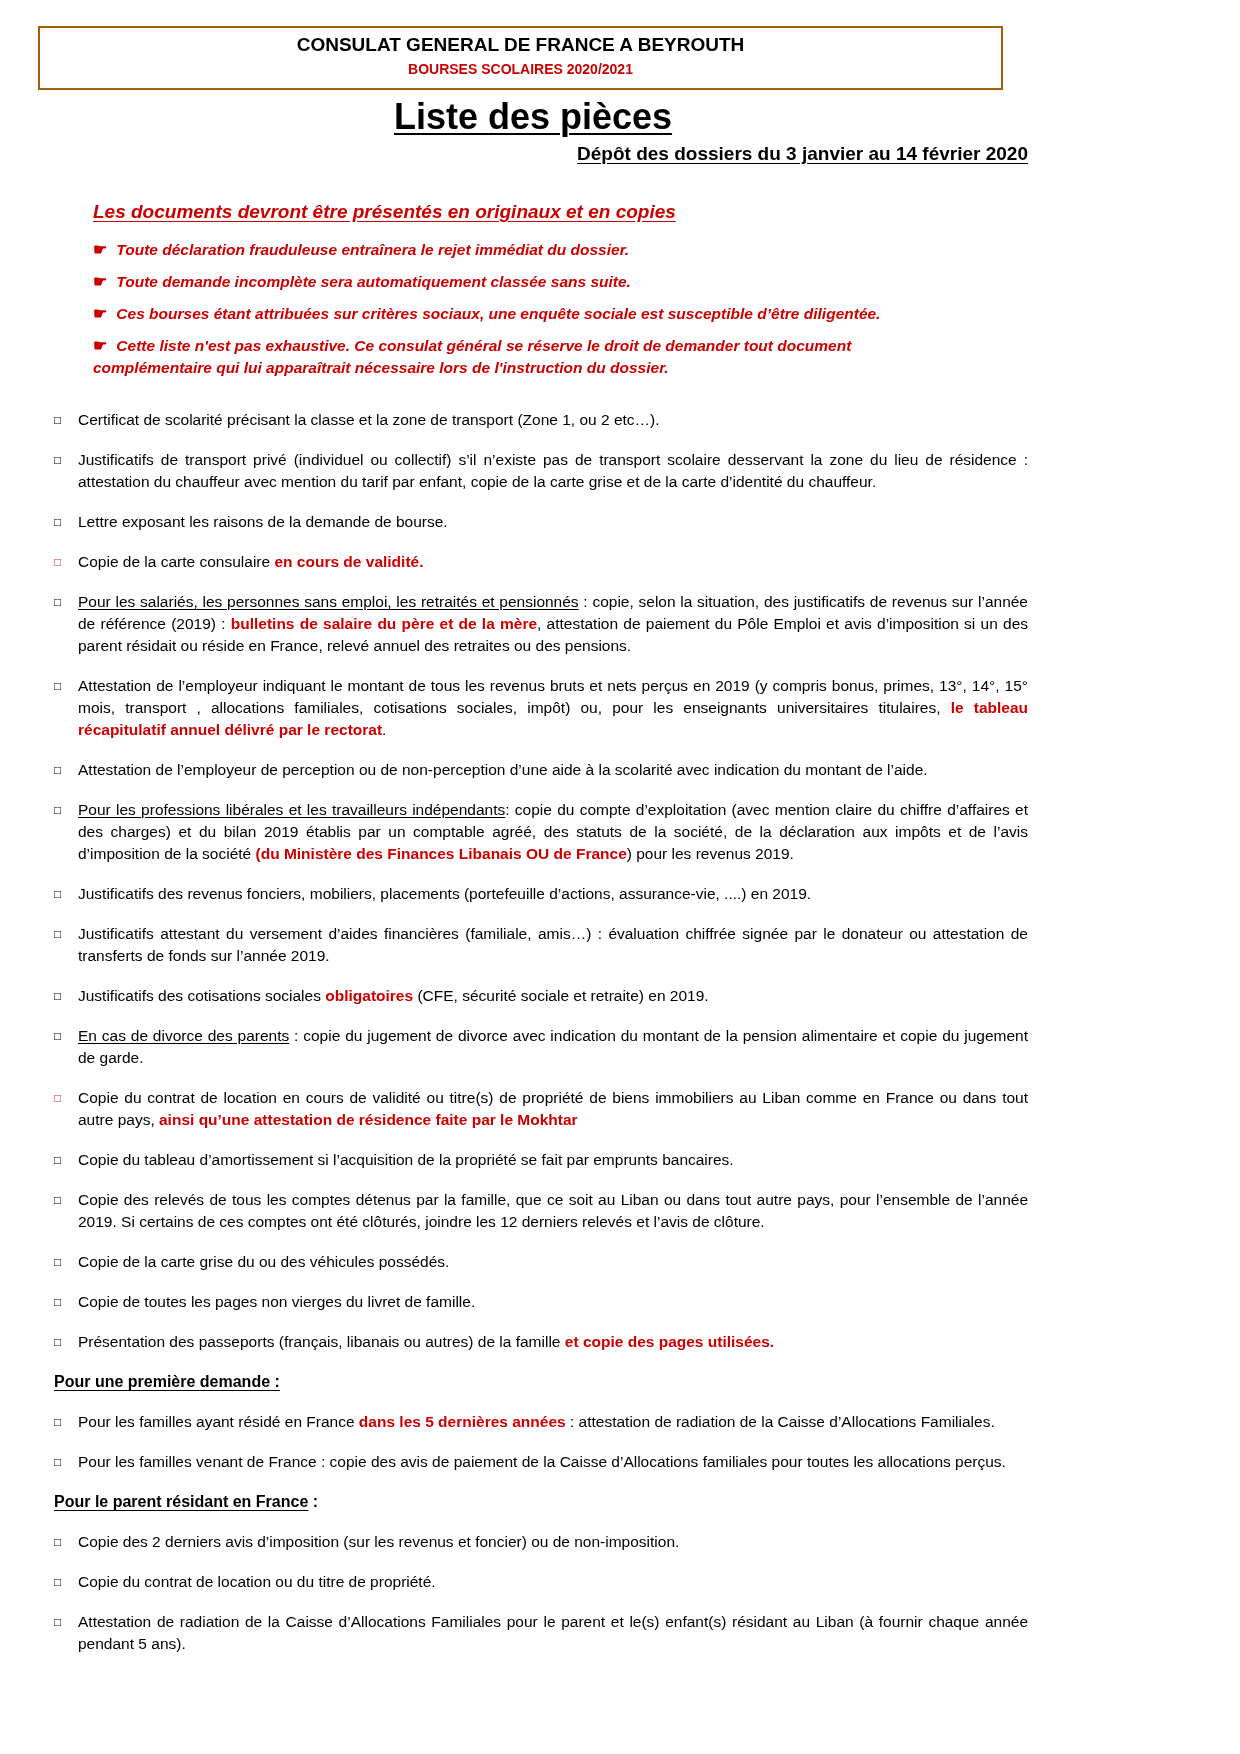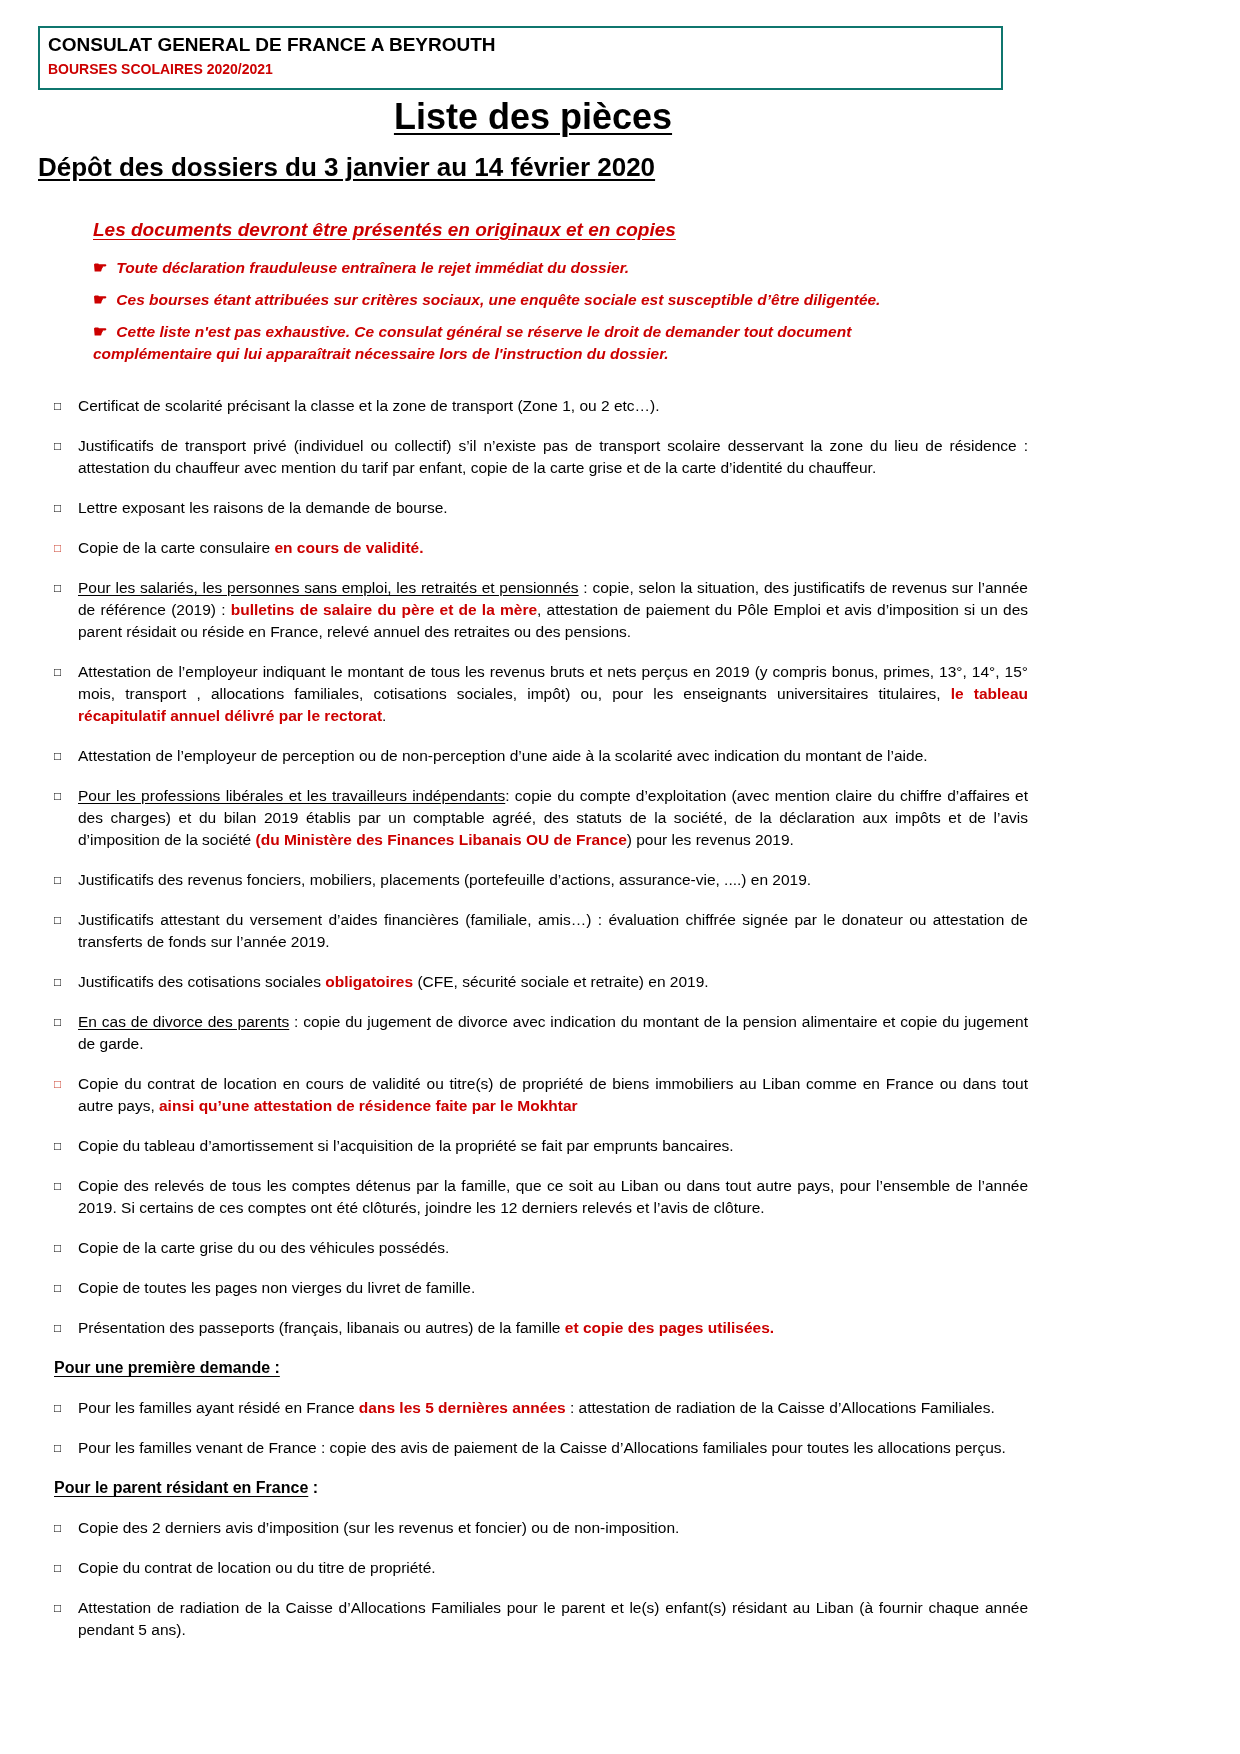--- a/index.html
+++ b/index.html
@@ -5,31 +5,31 @@
   :root { --red:#CC0000; --red-box:#CC4433; }
   * { box-sizing:border-box; }
   html,body { margin:0; padding:0; }
   body {
     width:1240px; height:1754px; background:#ffffff; overflow:hidden;
     font-family:"Liberation Sans", sans-serif; color:#000;
   }
   .page { padding:26px 212px 0 38px; }
 
   .header-box {
-    width:965px; border:2px solid #0f766e; padding:5px 8px 7px 8px; 
+    width:965px; border:2px solid #a16207; padding:5px 8px 7px 8px; text-align:center;
   }
   .header-line1 { font-size:19px; font-weight:bold; line-height:24px; }
   .header-line2 { font-size:14px; font-weight:bold; line-height:24px; color:var(--red); }
 
   .doc-title {
     text-align:center; font-size:36px; font-weight:bold; margin-top:6px;
     text-decoration:underline; text-underline-offset:4px; text-decoration-thickness:2px;
   }
   .doc-subtitle {
-    text-align:left; font-size:26px; font-weight:bold; margin-top:14px;
+    text-align:right; font-size:19px; font-weight:bold; margin-top:5px;
     text-decoration:underline; text-underline-offset:3px;
   }
 
   .intro-heading {
     margin:36px 0 16px 55px; color:var(--red);
     font-size:19px; font-weight:bold; font-style:italic;
     text-decoration:underline; text-underline-offset:3px;
   }
   .warning-row {
     margin:0 0 10px 55px; color:var(--red);
@@ -64,20 +64,21 @@
     <div class="header-line2">BOURSES SCOLAIRES 2020/2021</div>
   </div>
 
   <div class="doc-title">Liste des pièces</div>
   <div class="doc-subtitle">Dépôt des dossiers du 3 janvier au 14 février 2020</div>
 
   <div class="intro-heading">Les documents devront être présentés en originaux et en copies</div>
 
   <div class="warnings">
       <div class="warning-row"><span class="hand">☛</span><span class="warning-text">Toute déclaration frauduleuse entraînera le rejet immédiat du dossier.</span></div>
+      <div class="warning-row"><span class="hand">☛</span><span class="warning-text">Toute demande incomplète sera automatiquement classée sans suite.</span></div>
       <div class="warning-row"><span class="hand">☛</span><span class="warning-text">Ces bourses étant attribuées sur critères sociaux, une enquête sociale est susceptible d’être diligentée.</span></div>
       <div class="warning-row"><span class="hand">☛</span><span class="warning-text">Cette liste n'est pas exhaustive. Ce consulat général se réserve le droit de demander tout document complémentaire qui lui apparaîtrait nécessaire lors de l'instruction du dossier.</span></div>
     </div>
 
   <div class="checklist">
       <div class="check-item">
         <span class="checkbox">□</span>
         <div class="item-text"><span class="sg-n">Certificat  de scolarité précisant  la classe et la zone de transport (Zone 1, ou 2 etc…).</span></div>
       </div>
       <div class="check-item">

